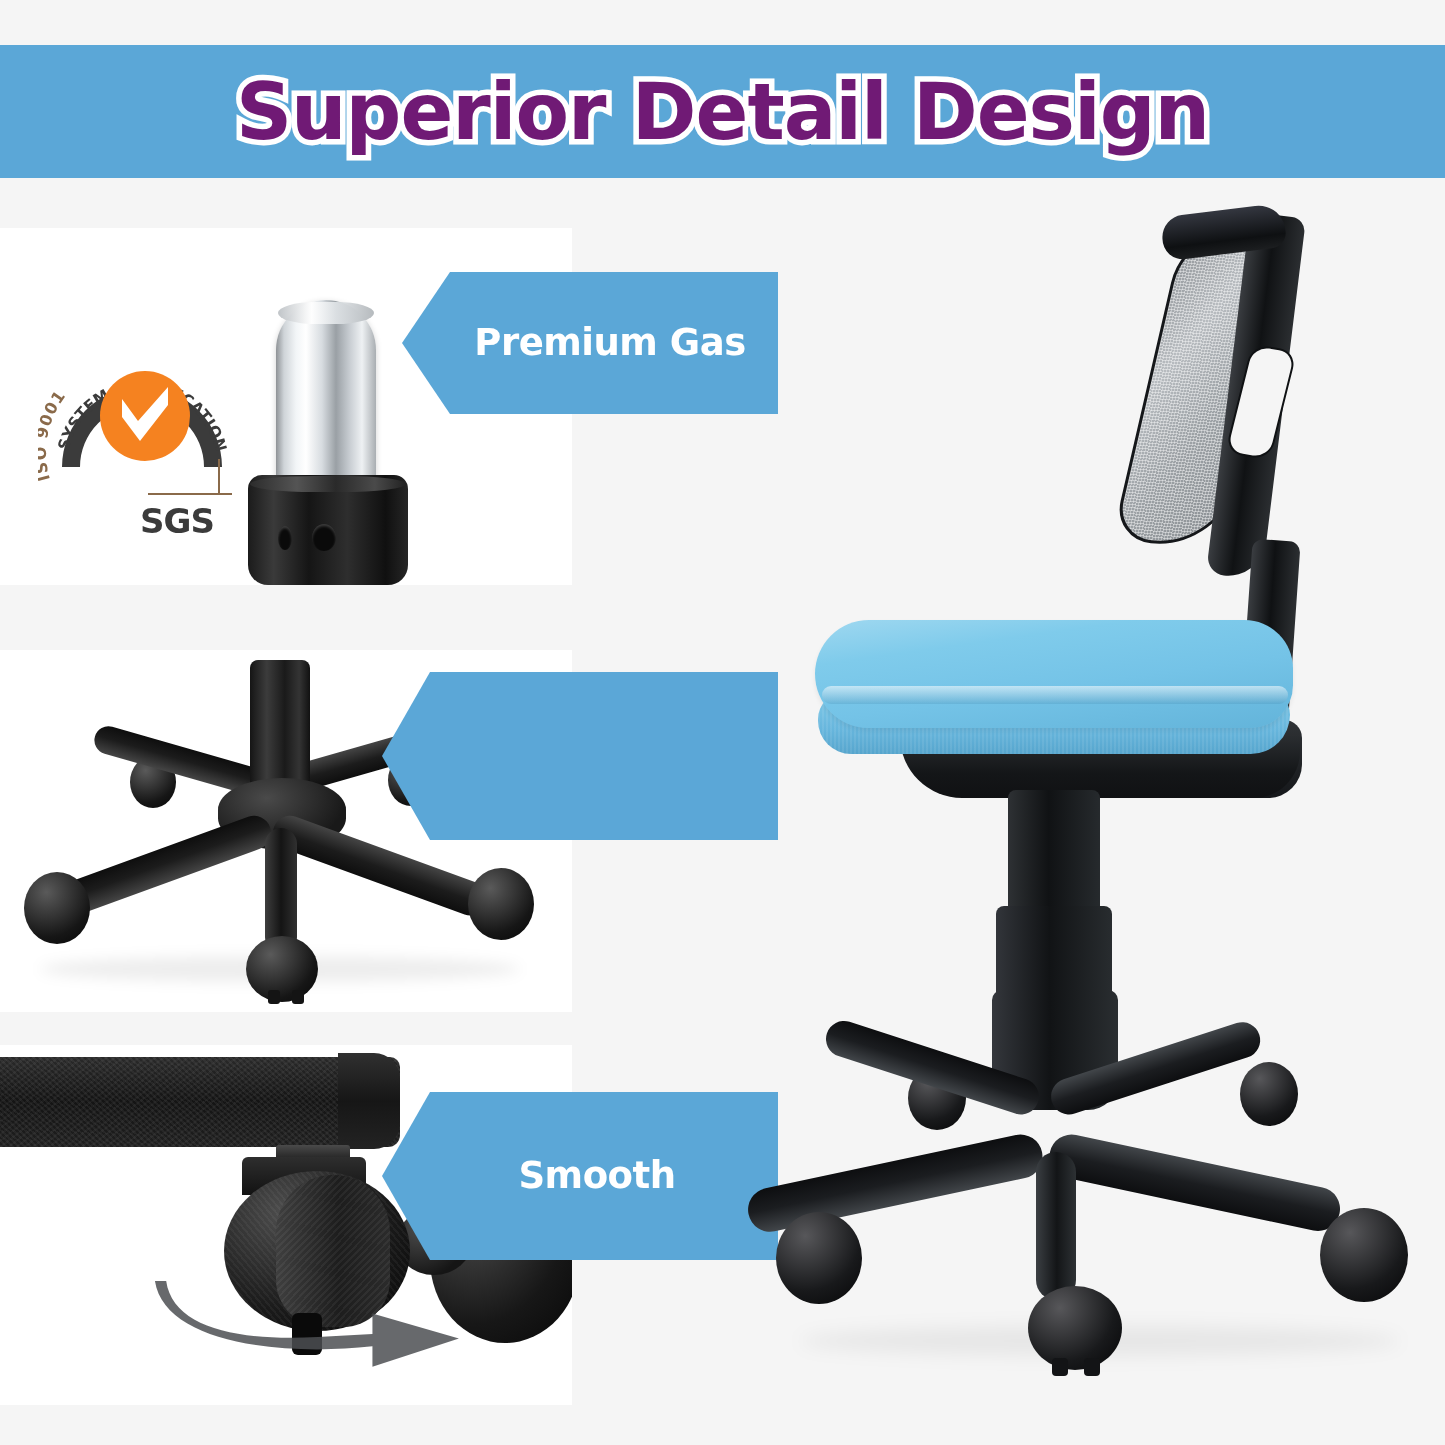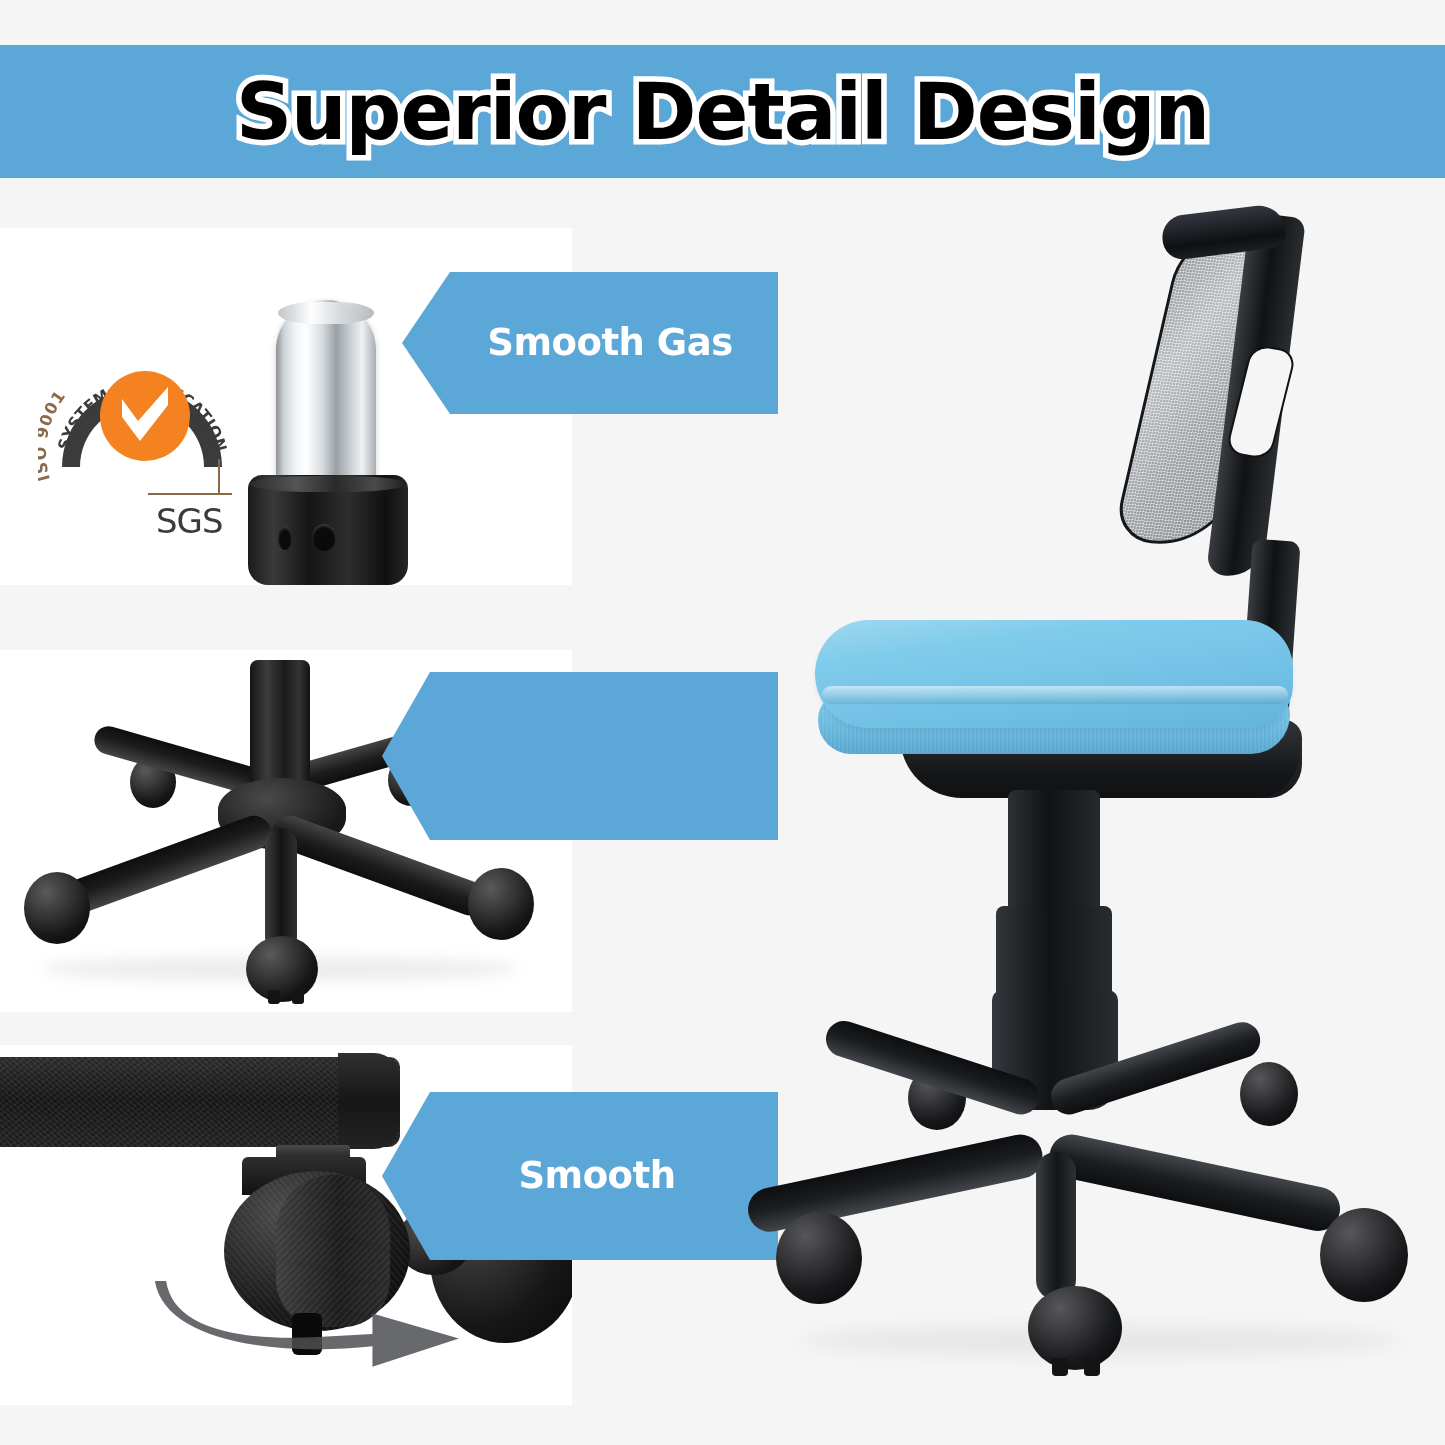--- a/index.html
+++ b/index.html
@@ -12,21 +12,21 @@
   }
 
   
   .banner {
     position:absolute; left:0; top:45px; width:1445px; height:133px;
     background:#5ba7d7;
     display:flex; align-items:center; justify-content:center;
   }
   .banner-title {
     font-size:78px; font-weight:bold; letter-spacing:-1px;
-    color:#000000;
+    color:#701a75;
     -webkit-text-stroke:11px #ffffff;
     paint-order:stroke fill;
     white-space:nowrap;
     font-family:"DejaVu Sans", sans-serif;
   }
 
   
   .photo-panel {
     position:absolute; left:0; background:#ffffff; overflow:hidden;
   }
@@ -56,22 +56,22 @@
   .sgs-logo { position:absolute; left:38px; top:335px; width:205px; height:180px; }
   .sgs-arc-text { position:absolute; left:0; top:0; width:205px; height:150px; }
   .sgs-circle {
     position:absolute; left:62px; top:36px; width:90px; height:90px;
     border-radius:50%; background:#f58220;
   }
   .sgs-check {
     position:absolute; left:82px; top:52px; width:50px; height:54px;
   }
   .sgs-word {
-    position:absolute; left:118px; top:126px;
-    font-size:34px; font-weight:normal; color:#3b3b3b;
+    position:absolute; left:102px; top:126px;
+    font-size:34px; font-weight:bold; color:#3b3b3b;
     font-family:"DejaVu Sans", sans-serif; letter-spacing:-1px;margin-top:40px;
   }
   .sgs-tick-v { position:absolute; left:180px; top:124px; width:2px; height:34px; background:#8a6a4a; }
   .sgs-tick-h { position:absolute; left:110px; top:158px; width:84px; height:2px; background:#8a6a4a; }
 
   
   .gas-art { position:absolute; left:248px; top:300px; width:160px; height:290px; }
   .gas-piston {
     position:absolute; left:28px; top:0; width:100px; height:185px;
     border-radius:50px 50px 4px 4px;
@@ -396,21 +396,21 @@
     <div class="caster-hubcap"></div>
     <div class="caster-gap"></div>
     <svg class="swivel-arrow" viewBox="0 0 330 110">
       <path d="M 6 18 C 6 86 78 106 168 100 L 226 96 L 226 70 L 318 102 L 226 138 L 226 112
                C 120 126 -6 104 -6 18 Z" fill="#4c4f52" opacity="0.85" transform="translate(10,-22) scale(0.94,0.78)"></path>
     </svg>
   </div>
 </div>
 
 <div class="callout" id="callout-gas">
-  <span>Smooth Gas</span>
+  <span>Premium Gas</span>
 </div>
 
 <div class="callout" id="callout-base">
   <span>
     <br>
   </span>
 </div>
 
 <div class="callout" id="callout-caster">
   <span>

